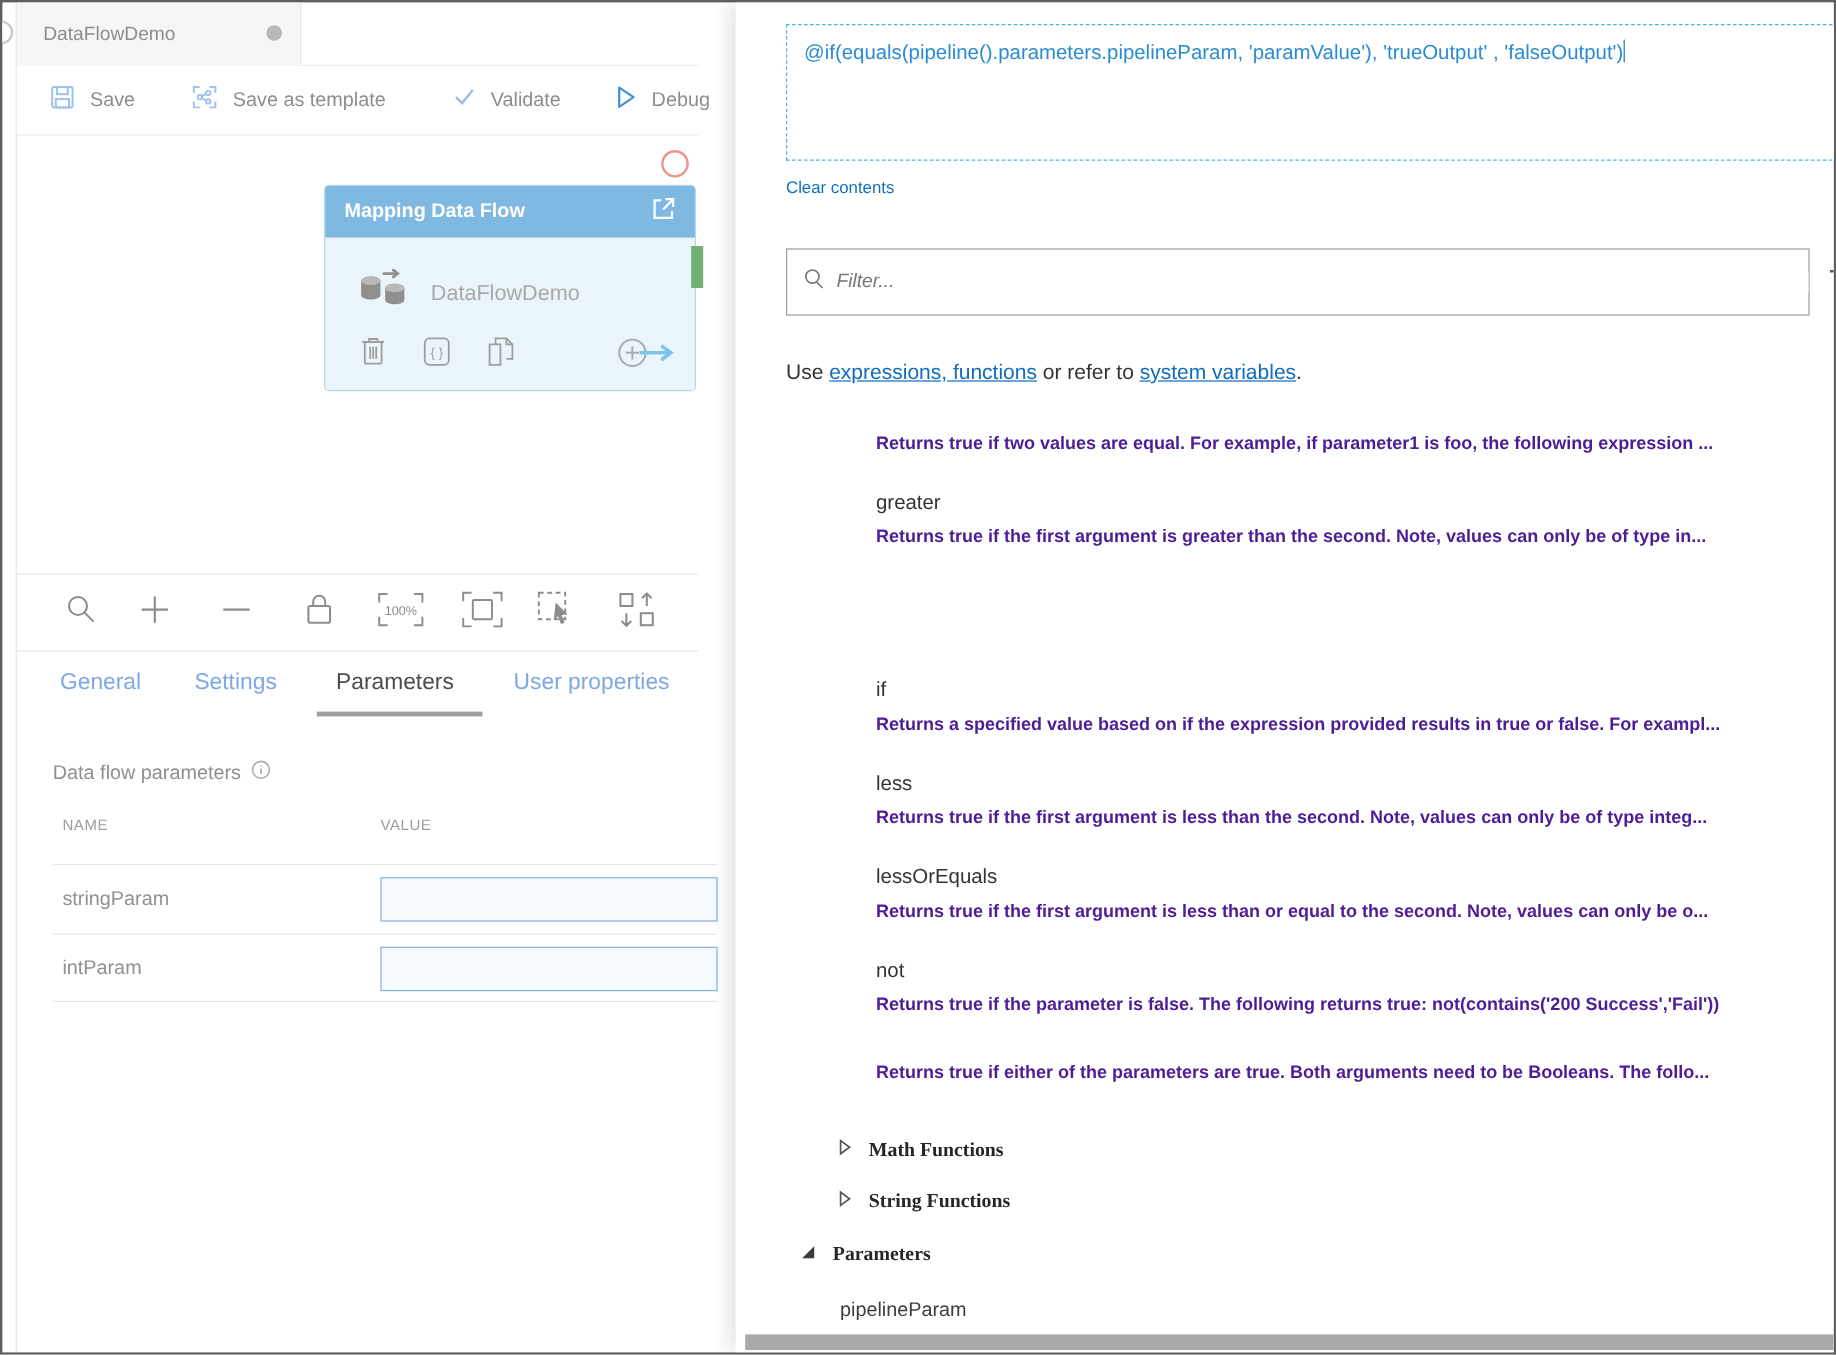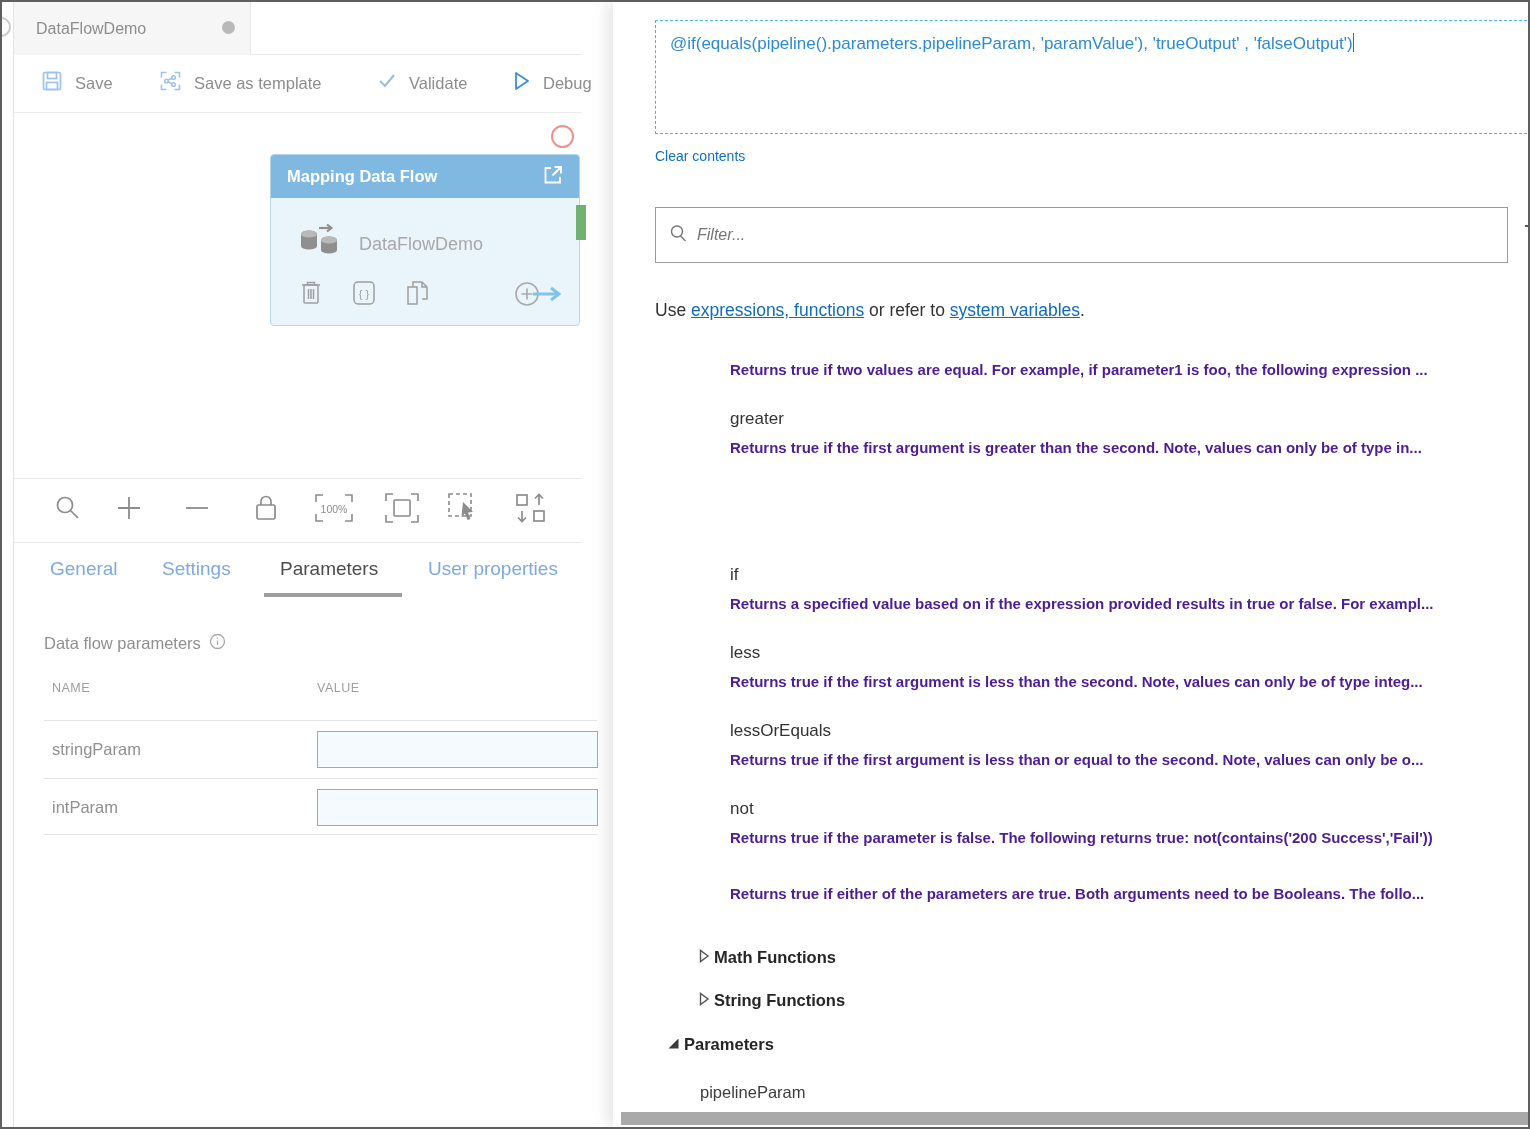--- a/index.html
+++ b/index.html
@@ -68,21 +68,21 @@
   .filterbox input::placeholder { color:#767676; font-style:italic; }
   .add-btn { position:absolute; left:908px; top:206px; width:36px; height:38px; background:none; border:none; cursor:pointer; }
   .usage { position:absolute; left:42px; top:298px; font-size:17.5px; color:#333; }
   .usage a { color:#0f6cbd; text-decoration:underline; cursor:pointer; }
 
   .fn { position:absolute; left:117px; width:812px; cursor:pointer; }
   .fn-name { font-size:17px; color:#333; line-height:22px; }
   .fn-desc { font-size:15px; color:#4c1d95; line-height:20px; margin-top:8px; white-space:nowrap;font-weight:bold; }
   .fn.desc-only .fn-desc { margin-top:0; }
 
-  .group { position:absolute; display:flex; align-items:center; gap:4px; cursor:pointer; background:none; border:none; font-family:Liberation Sans, sans-serif; }
+  .group { position:absolute; display:flex; align-items:center; gap:14px; cursor:pointer; background:none; border:none; font-family:Liberation Serif, serif; }
   .group .group-label { font-size:16.5px; font-weight:bold; color:#262626; }
   .tree-param { position:absolute; left:87px; font-size:16.5px; color:#3d3d3d; cursor:pointer; }
 
   .hscrollbar { position:absolute; left:8px; top:1110px; width:925px; height:13px; background:#a9a9a9; cursor:pointer; }
   .vscrollbar { position:absolute; left:933px; top:368px; width:12px; height:742px; background:#efefef; cursor:pointer; }
 </style>
 </head>
 <body>
 
 <div class="screen">

